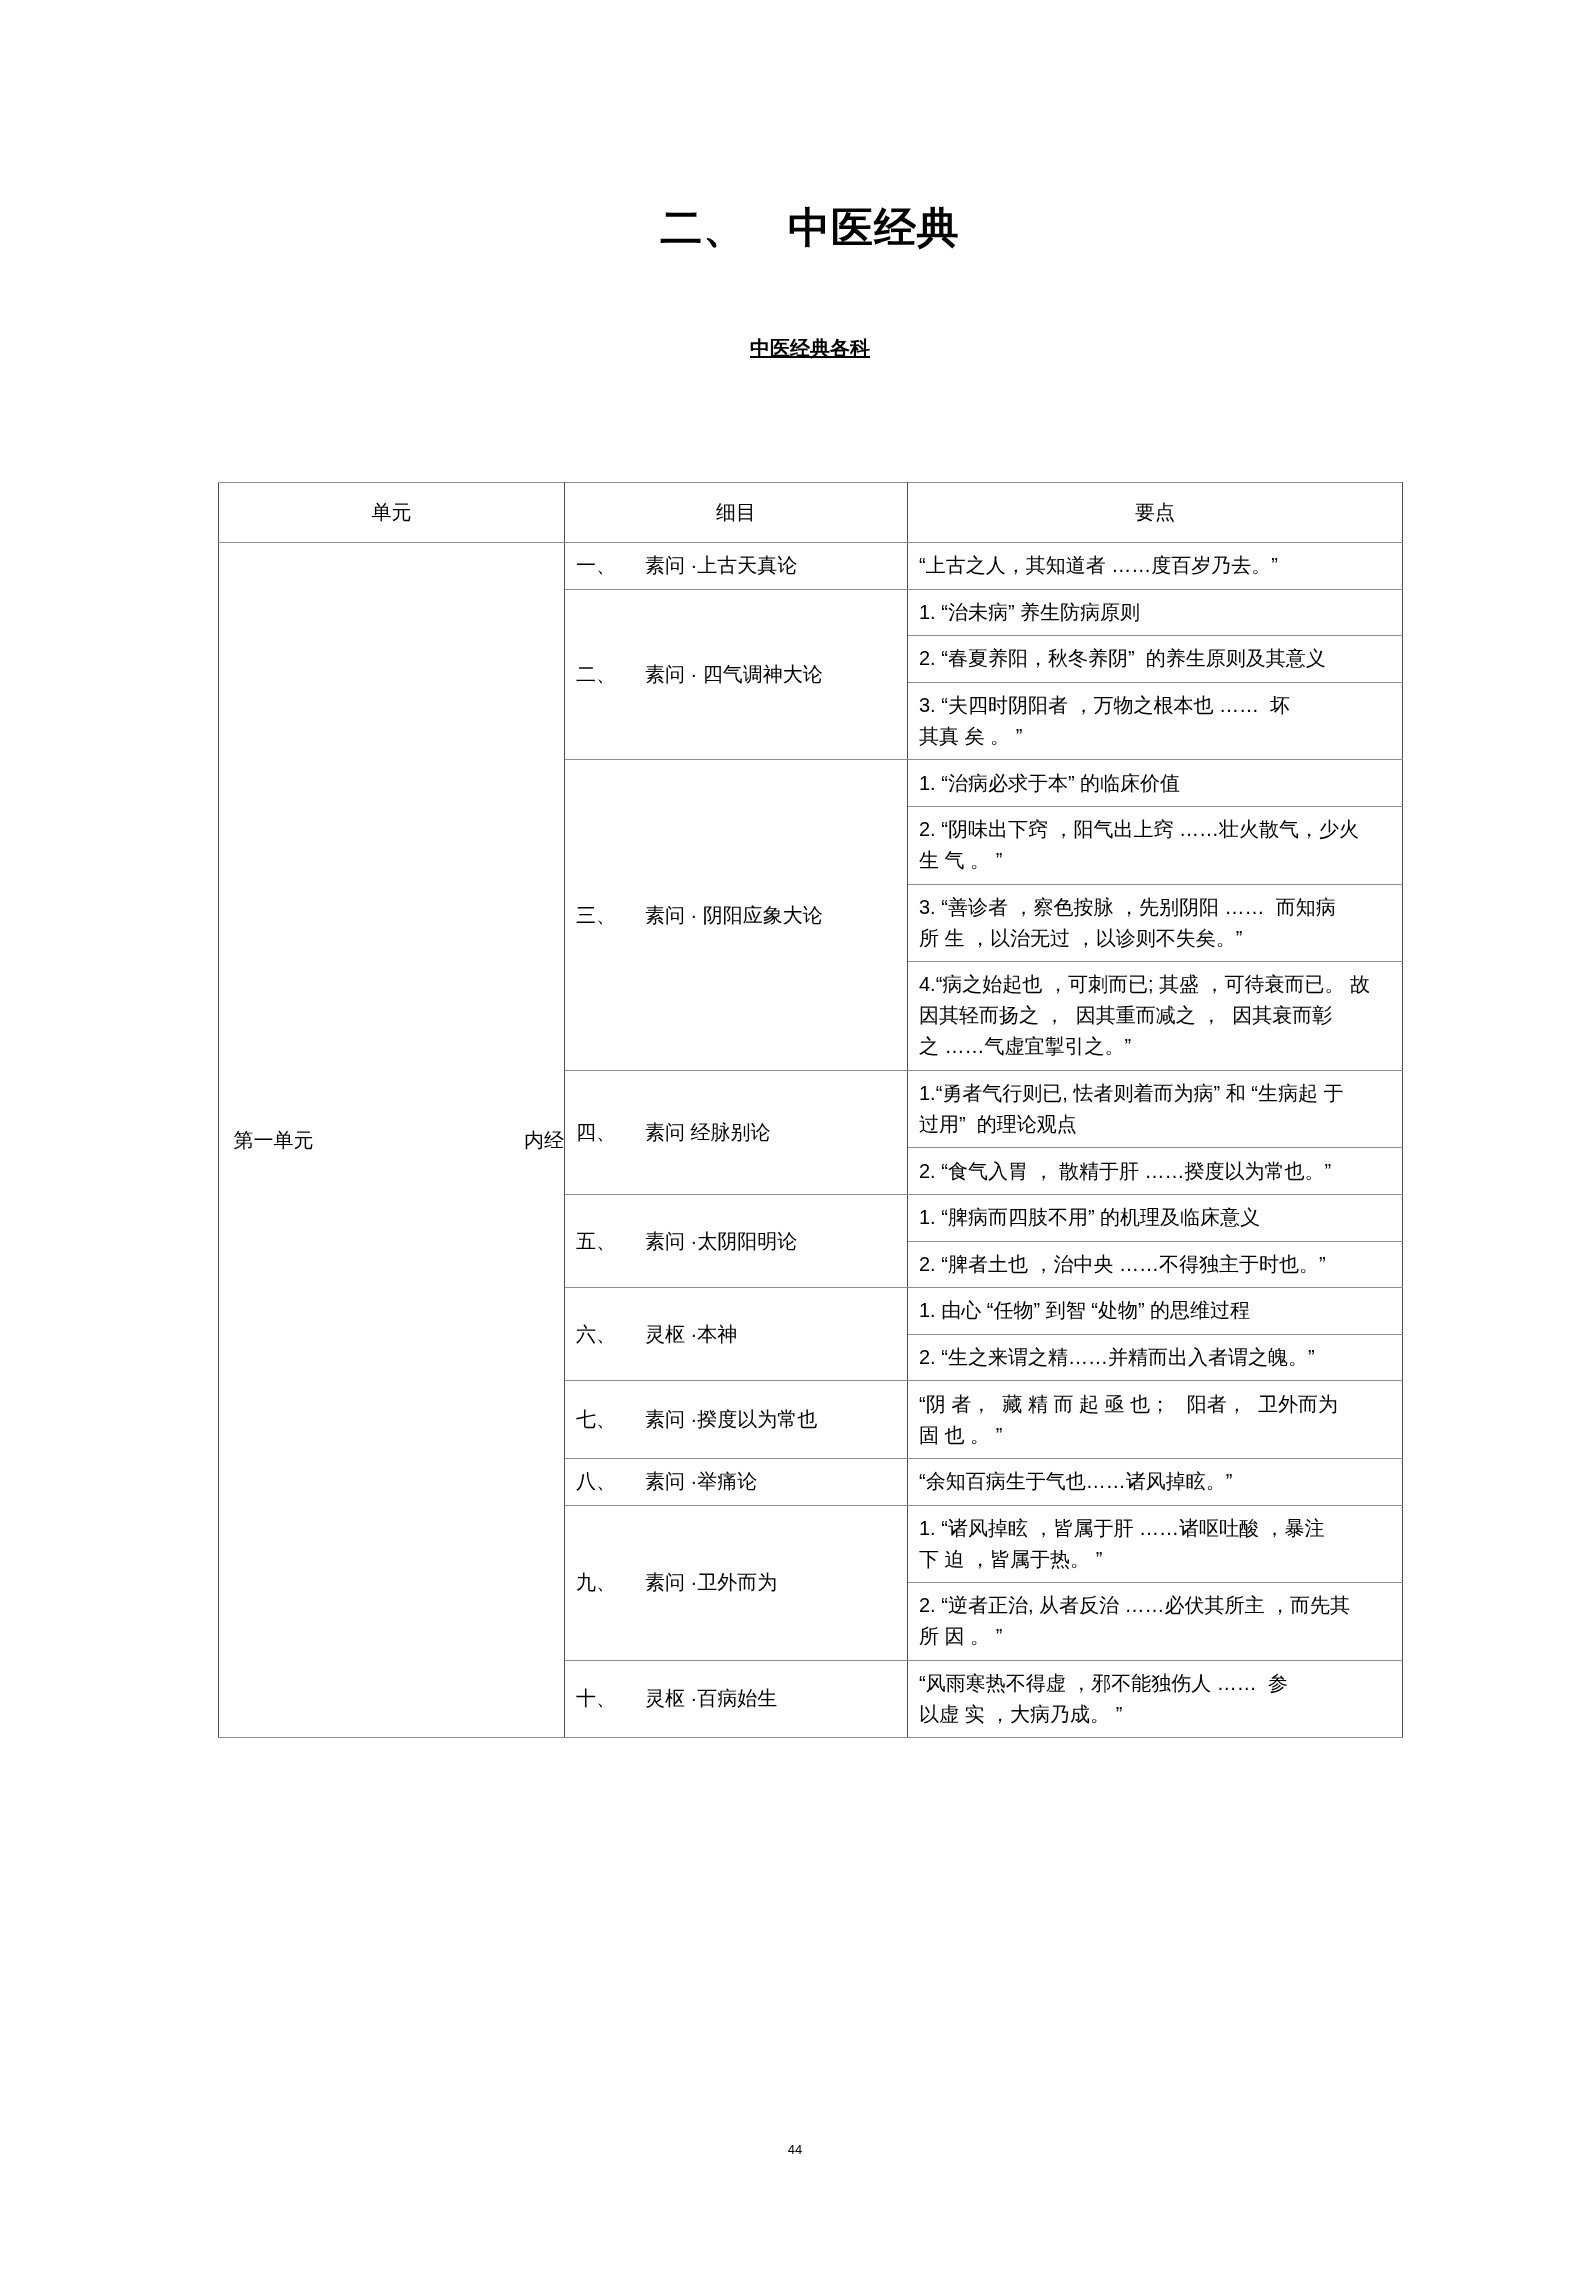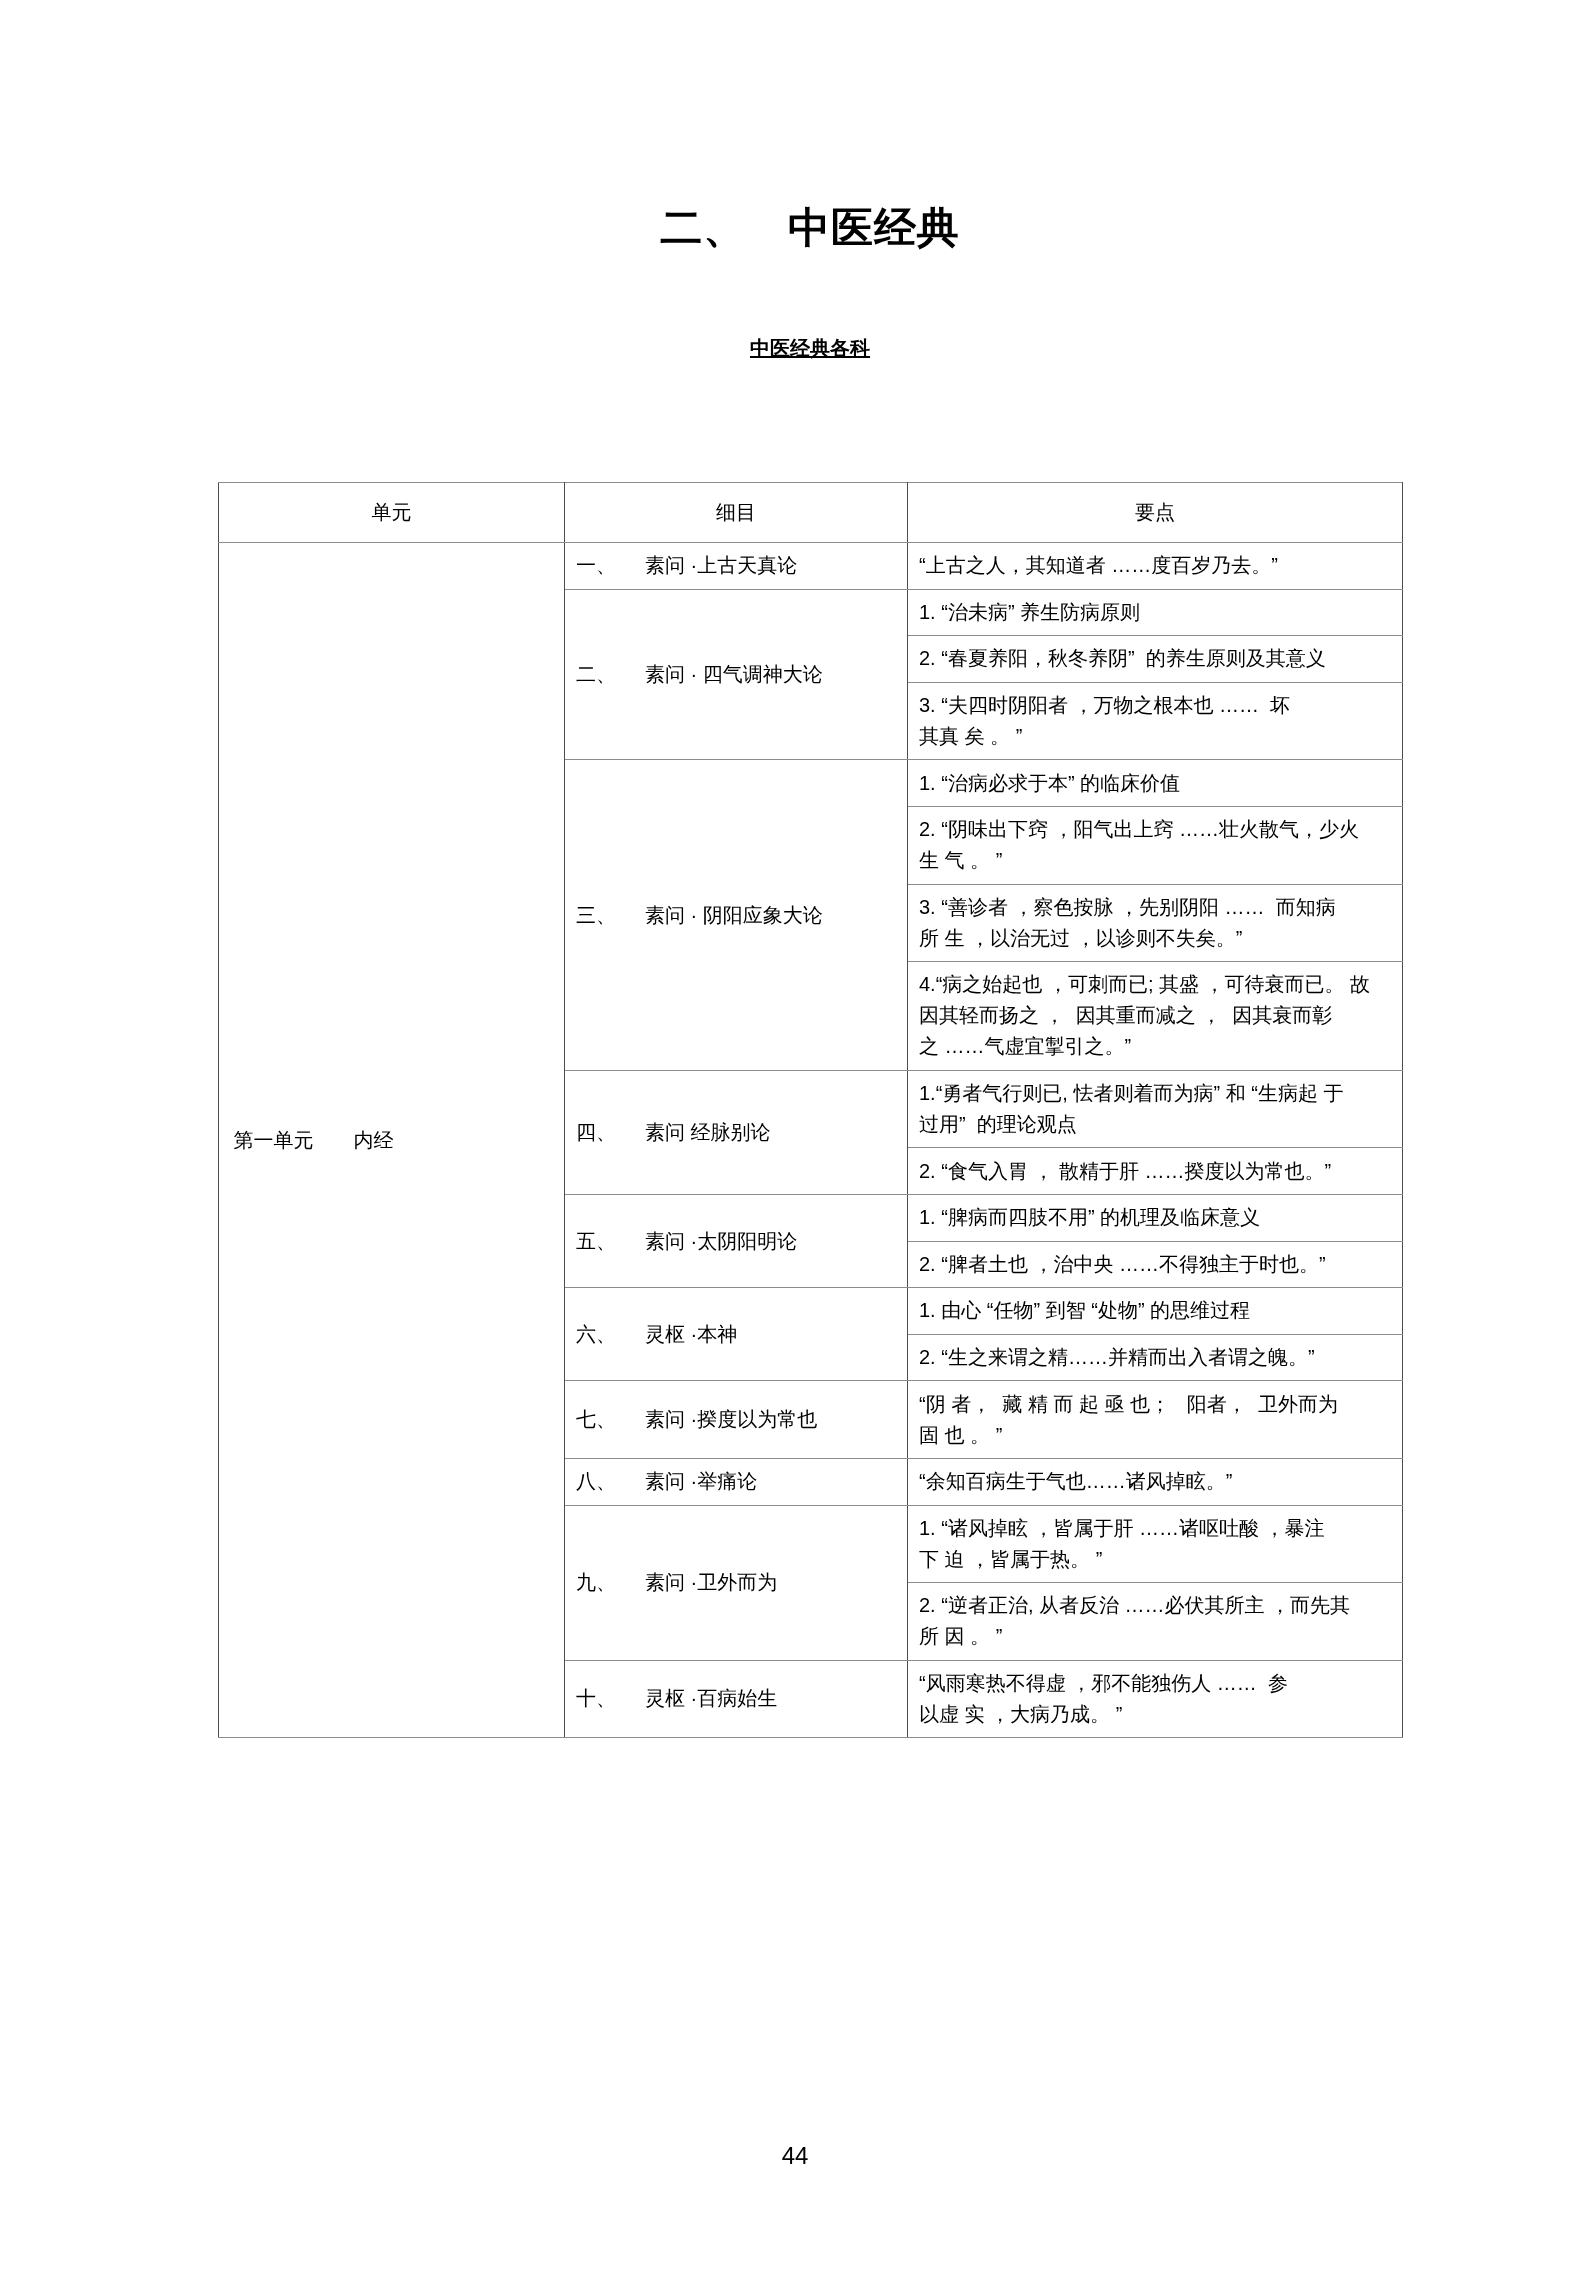--- a/index.html
+++ b/index.html
@@ -57,39 +57,39 @@
   table.main-table { border: 1.8px solid #404040; }
   th.head-cell {
     height: 60px;
     text-align: center;
     font-size: 20px;
   }
   td.unit-cell {
     padding-left: 14.5px;
     vertical-align: middle;
   }
-  .unit-inner { display: flex; gap: 40px; }
+  .unit-inner { display: flex; gap: 40px; justify-content: space-between; }
   td.item-cell {
     padding: 7.3px 9px 7.3px 11px;
     vertical-align: middle;
   }
   .item-inner { display: flex; gap: 29px; align-items: flex-start; }
   td.point-cell {
     padding: 7.3px 11px;
     line-height: 31px;
     white-space: pre-wrap;
     vertical-align: middle;
   }
   .page-number {
     position: absolute;
     left: 0;
     width: 1590px;
     top: 2142px;
     text-align: center;
-    font-size: 24px;
+    font-size: 13px;
   }
 </style>
 </head>
 <body>
 
 <div class="doc-header doc-title">
   <span>二、</span>
   <span>中医经典</span>
 </div>
 

